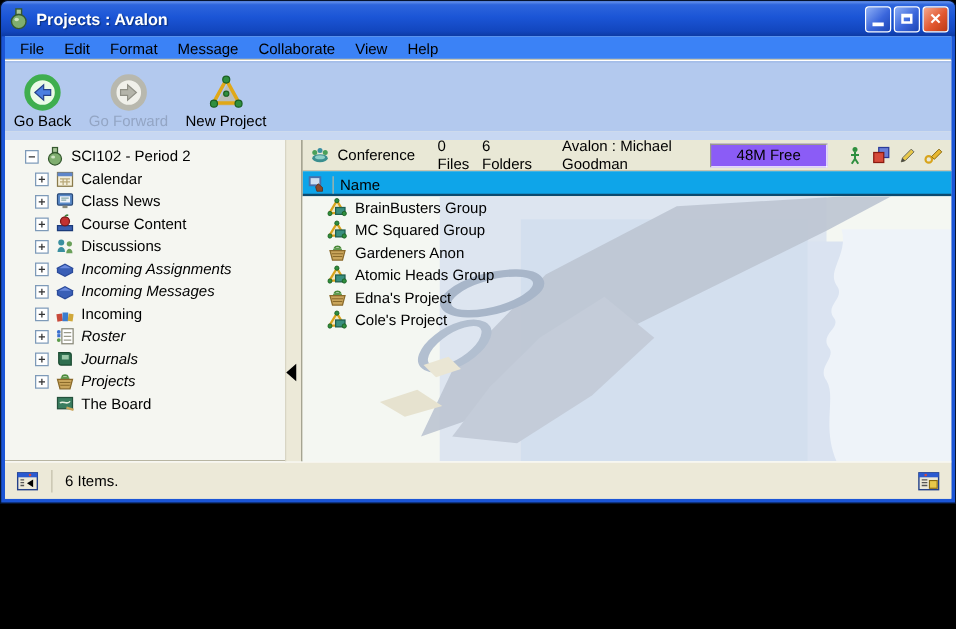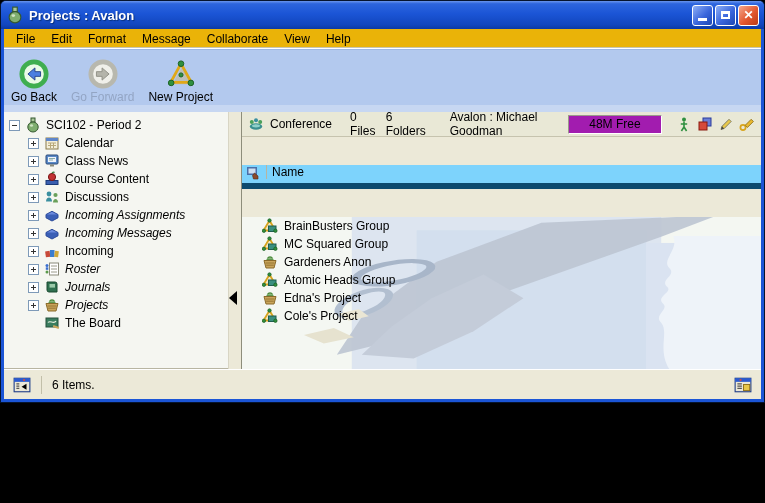--- a/index.html
+++ b/index.html
@@ -15,57 +15,57 @@
   .winbtns{margin-left:auto;display:flex;gap:2px;}
   .wbtn{width:21px;height:21px;box-sizing:border-box;border:1px solid #fff;border-radius:3px;
     display:flex;align-items:center;justify-content:center;}
   .wbtn.bblue{background:linear-gradient(135deg,#8fb0f6 0%,#3a66dc 55%,#1c46b4 100%);}
   .wbtn.bred{background:linear-gradient(135deg,#f4a88e 0%,#e2572f 55%,#bc3a14 100%);}
   .glyph-min{width:9px;height:3px;background:#fff;margin-top:9px;}
   .glyph-max{width:9px;height:8px;box-sizing:border-box;border:2px solid #fff;border-top-width:3px;}
   .glyph-x{color:#fff;font-weight:bold;font-size:12px;line-height:1;}
   
   .frame{flex:1;margin:0 3px 3px;display:flex;flex-direction:column;min-height:0;background:#ece9d8;}
-  .menubar{height:19px;flex:0 0 19px;background:#eab308;display:flex;align-items:center;
+  .menubar{height:19px;flex:0 0 19px;background:#3b82f6;display:flex;align-items:center;
     padding-left:4px;border-bottom:1px solid #fff;box-shadow:inset 0 -1px 0 #c8c5b2;}
   .menu-item{padding:2px 8px;}
   .toolbar{height:52px;flex:0 0 52px;background:#b3c9ee;display:flex;align-items:flex-end;
     padding:3px 4px 0;gap:8px;border-top:1px solid #9db8e6;}
   .tbtn{display:flex;flex-direction:column;align-items:center;padding:1px 3px;}
   .tico{width:30px;height:30px;}
   .tbtn-label{margin-top:1px;}
   .tbtn.disabled .tbtn-label{color:#93a5c4;}
   .strip{height:7px;flex:0 0 7px;background:#c7d7f2;}
   
   .content{flex:1;display:flex;min-height:0;}
   .tree{width:224px;flex:0 0 224px;background:#f5f6f1;padding-top:4px;overflow:hidden;}
-  .trow{display:flex;align-items:center;height:18px;gap:5px;padding-left:5px;}
+  .trow{display:flex;align-items:center;height:18px;gap:5px;padding-left:16px;}
   .trow.child{padding-left:24px;text-align:center;}
   .ebox{width:11px;height:11px;flex:0 0 11px;box-sizing:border-box;border:1px solid #7e9ab8;
     background:#fff;position:relative;}
   .ebox::after{content:'';position:absolute;left:2px;right:2px;top:4px;height:1px;background:#333;}
   .ebox.plus::before{content:'';position:absolute;top:2px;bottom:2px;left:4px;width:1px;background:#333;}
   .espace{width:11px;flex:0 0 11px;}
   .ic16{width:16px;height:16px;flex:0 0 16px;}
   .italic .tlabel{font-style:italic;}
   .splitter{width:12px;flex:0 0 12px;background:#ece9d8;border-right:1px solid #8d8d7b;
     border-left:1px solid #d8d5c4;position:relative;}
   .splitter .tri{position:absolute;top:179px;left:0;width:0;height:0;
     border-top:7px solid transparent;border-bottom:7px solid transparent;border-right:8px solid #000;}
-  .right{flex:1;display:flex;flex-direction:column;min-width:0;gap:28px;}
+  .right{flex:1;display:flex;flex-direction:column;min-width:0;}
   .confbar{height:24px;flex:0 0 24px;background:#e9e8d6;display:flex;align-items:center;
     padding:0 6px;gap:6px;border-bottom:1px solid #c6c3ae;}
   .conf-title{margin-right:12px;}
   .conf-folders{margin-left:2px;}
   .conf-owner{margin-left:18px;}
   .freebox{margin-left:auto;width:118px;height:17px;line-height:17px;text-align:center;
-    background:#a21caf;border:1px solid #9a9a8a;border-right-color:#fff;border-bottom-color:#fff;}
+    background:#8b5cf6;border:1px solid #9a9a8a;border-right-color:#fff;border-bottom-color:#fff;}
   .conf-icons{display:flex;align-items:center;gap:5px;margin-left:8px;}
-  .namehdr{height:18px;flex:0 0 18px;background:#7dd3fc;display:flex;align-items:flex-start;gap:5px;
-    padding:0 3px;border-bottom:6px solid #0c4a6e;}
+  .namehdr{height:18px;flex:0 0 18px;background:#0ea5e9;display:flex;align-items:flex-end;gap:5px;
+    padding:0 3px;border-bottom:2px solid #0c4a6e;}
   .namehdr .vline{width:1px;height:14px;background:#b8b5a0;}
   .list{flex:1;position:relative;background:#f4f7f2;overflow:hidden;}
   .wm{position:absolute;inset:0;width:100%;height:100%;pointer-events:none;}
   .lrows{position:relative;}
   .lrow{display:flex;align-items:center;height:18px;gap:6px;padding-left:20px;}
   
   .statusbar{height:29px;flex:0 0 29px;background:#ece9d8;border-top:1px solid #fff;
     box-shadow:0 -1px 0 #b8b5a2;display:flex;align-items:center;padding:0 9px;gap:10px;}
   .sep{width:1px;height:18px;background:#c2bfa9;}
   .status-right{margin-left:auto;}

